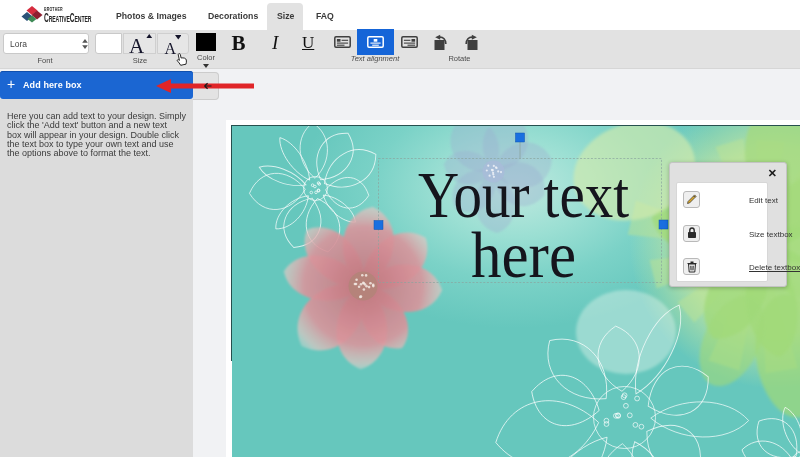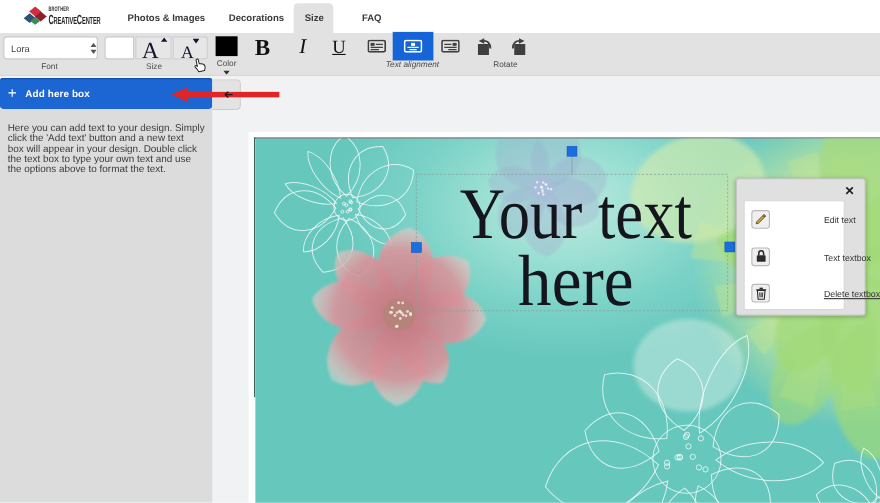--- a/index.html
+++ b/index.html
@@ -37,21 +37,21 @@
   <polygon points="11,0 16.5,4.5 11,9 5.5,4.5" fill="#d62c3e"></polygon>
   <polygon points="16,4.5 21.5,9 16,13.5 10.5,9" fill="#8e1f30"></polygon>
   <polygon points="6,6 11.5,10.5 6,15 0.5,10.5" fill="#2b5277"></polygon>
   <polygon points="11,9.5 15.5,13 11,16.5 6.5,13" fill="#3e8a56"></polygon>
 </svg>
 <div class="abs" style="left:44px; top:6px; font-size:5.8px; font-weight:bold; color:#2b2b2b; letter-spacing:0.2px; transform:scaleX(0.62); transform-origin:0 0;">BROTHER</div>
 <div class="abs" style="left:44px; top:10.5px; font-size:12px; font-weight:bold; color:#262626; letter-spacing:-0.2px; transform:scaleX(0.55); transform-origin:0 0; white-space:nowrap;">C<span style="font-size:9.4px;">REATIVE</span>C<span style="font-size:9.4px;">ENTER</span></div>
 <div class="abs tabtxt" id="t1" style="left:116px;">Photos &amp; Images</div>
 <div class="abs tabtxt" id="t2" style="left:208px;">Decorations</div>
 <div class="abs tabtxt" id="t3" style="left:277px;">Size</div>
-<div class="abs tabtxt" id="t4" style="left:329px;">FAQ</div>
+<div class="abs tabtxt" id="t4" style="left:316px;">FAQ</div>
 
 <div class="abs" id="toolbar"></div>
 
 <div class="wbox" style="left:3px; top:33px; width:86px; height:21px;"></div>
 <div class="abs" style="left:10px; top:39px; font-size:8.5px; color:#444;">Lora</div>
 <svg class="abs" style="left:82px; top:38.5px;" width="6" height="10" viewBox="0 0 6 10">
  <polygon points="3,0 5.8,3.8 0.2,3.8" fill="#555"></polygon>
  <polygon points="3,10 5.8,6.2 0.2,6.2" fill="#555"></polygon>
 </svg>
 <div class="tlabel" style="left:25px; width:40px;">Font</div>
@@ -351,21 +351,21 @@
     <div class="prow-ic" style="top:8px;"></div>
     <svg style="position:absolute; left:9px; top:11px;" width="11" height="11" viewBox="0 0 11 11">
         <path d="M1.5,9.5 L2,7.5 L7.5,2 L9,3.5 L3.5,9 Z M7.8,1.7 L8.6,0.9 L10.1,2.4 L9.3,3.2 Z" fill="#d8a62a" stroke="#333" stroke-width="0.7"></path>
       </svg>
     <div class="prow-tx" style="top:13px;">Edit text</div>
     <div class="prow-ic" style="top:41.5px;"></div>
     <svg style="position:absolute; left:10px; top:44px;" width="10" height="12" viewBox="0 0 10 12">
         <rect x="1" y="5" width="8" height="6" rx="0.8" fill="#2b2b2b"></rect>
         <path d="M2.8,5 L2.8,3.2 A2.2,2.2 0 0 1 7.2,3.2 L7.2,5" fill="none" stroke="#2b2b2b" stroke-width="1.4"></path>
       </svg>
-    <div class="prow-tx" style="top:46.5px;">Text textbox</div>
+    <div class="prow-tx" style="top:46.5px;">Size textbox</div>
     <div class="prow-ic" style="top:75px;"></div>
     <svg style="position:absolute; left:10px; top:77.5px;" width="10" height="12" viewBox="0 0 10 12">
         <path d="M1.5,3 L8.5,3 L7.8,11 L2.2,11 Z" fill="none" stroke="#2b2b2b" stroke-width="1"></path>
         <line x1="0.5" y1="2.5" x2="9.5" y2="2.5" stroke="#2b2b2b" stroke-width="1"></line>
         <rect x="3.5" y="0.5" width="3" height="1.6" fill="#2b2b2b"></rect>
         <line x1="3.6" y1="4.8" x2="3.9" y2="9.3" stroke="#2b2b2b" stroke-width="0.8"></line>
         <line x1="5" y1="4.8" x2="5" y2="9.3" stroke="#2b2b2b" stroke-width="0.8"></line>
         <line x1="6.4" y1="4.8" x2="6.1" y2="9.3" stroke="#2b2b2b" stroke-width="0.8"></line>
       </svg>
     <div class="prow-tx" style="top:80px;text-decoration:underline;">Delete textbox</div>

